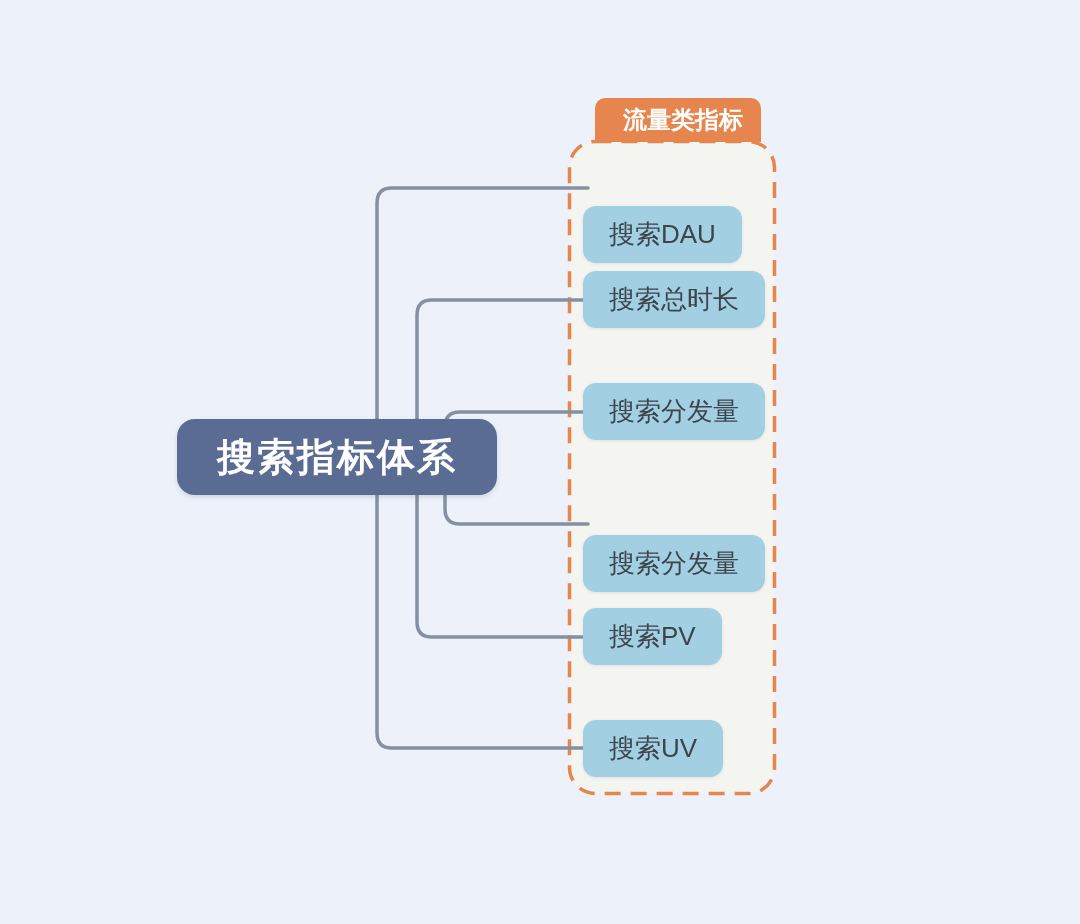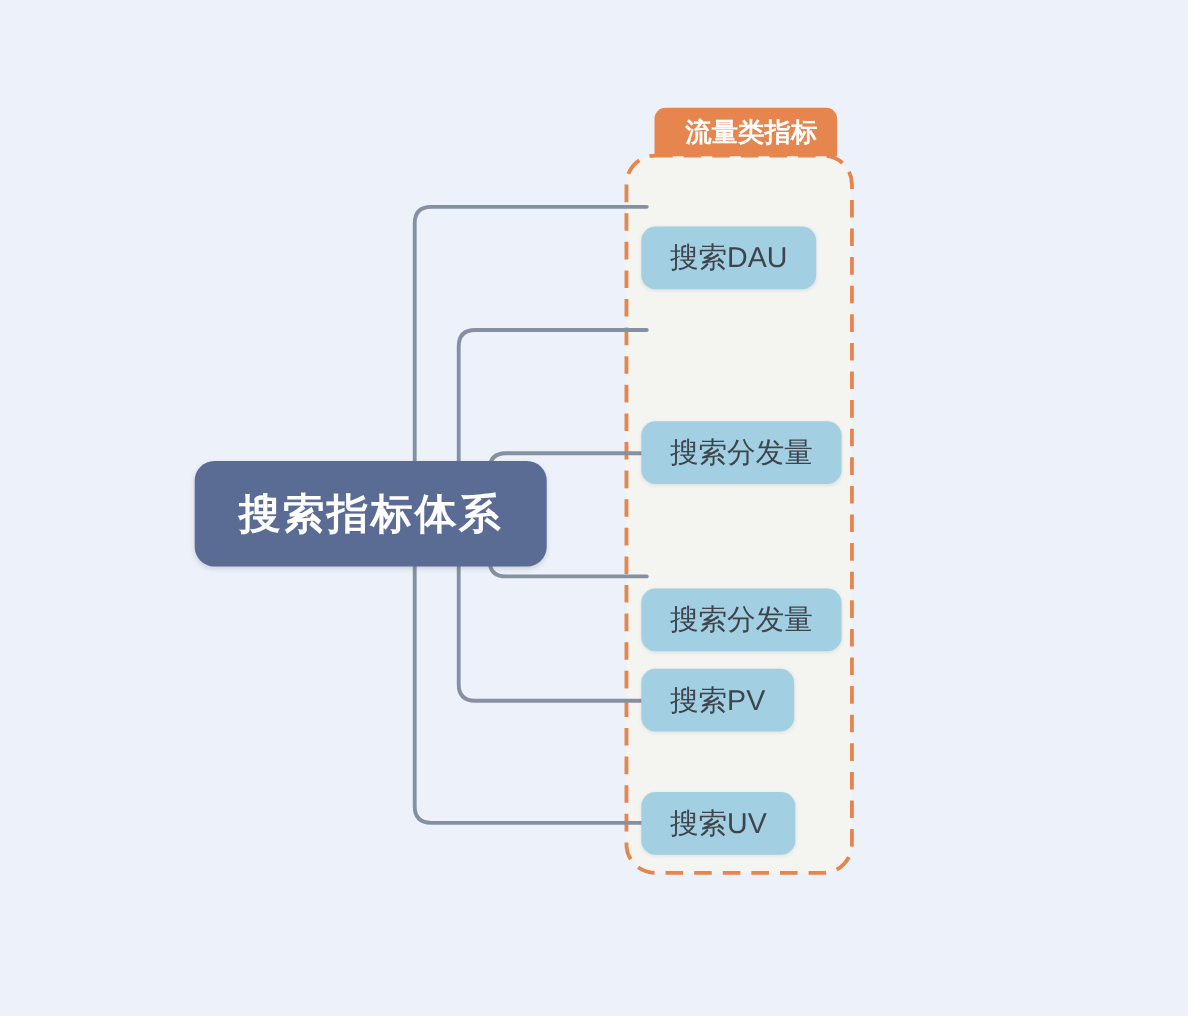--- a/index.html
+++ b/index.html
@@ -22,21 +22,21 @@
   }
   svg.layer {
     position: absolute;
     left: 0; top: 0;
   }
   .root-node {
     position: absolute;
     left: 177px;
     top: 419px;
     width: 320px;
-    height: 96px;
+    height: 76px;
     background: #5a6b94;
     border-radius: 18px;
     display: flex;
     align-items: center;
     justify-content: center;
     color: #ffffff;
     font-size: 38px;
     font-weight: bold;
     letter-spacing: 2px;
     box-shadow: 0 2px 5px rgba(60,70,100,0.18);
@@ -96,18 +96,19 @@
       <path d="M 588 300 H 432 Q 417 300 417 315 V 622 Q 417 637 432 637 H 588"></path>
       <path d="M 588 412 H 460 Q 445 412 445 427 V 509 Q 445 524 460 524 H 588"></path>
     </g>
   </svg>
 
   <div class="root-node">搜索指标体系</div>
 
   <div class="group-label">流量类指标</div>
 
   <div class="child-node c0">搜索DAU</div>
+  <div class="child-node c1">搜索总时长</div>
   <div class="child-node c2">搜索分发量</div>
   <div class="child-node c3">搜索分发量</div>
   <div class="child-node c5">搜索UV</div>
   <div class="child-node c4">搜索PV</div>
 
 </div>
 
 </body></html>

